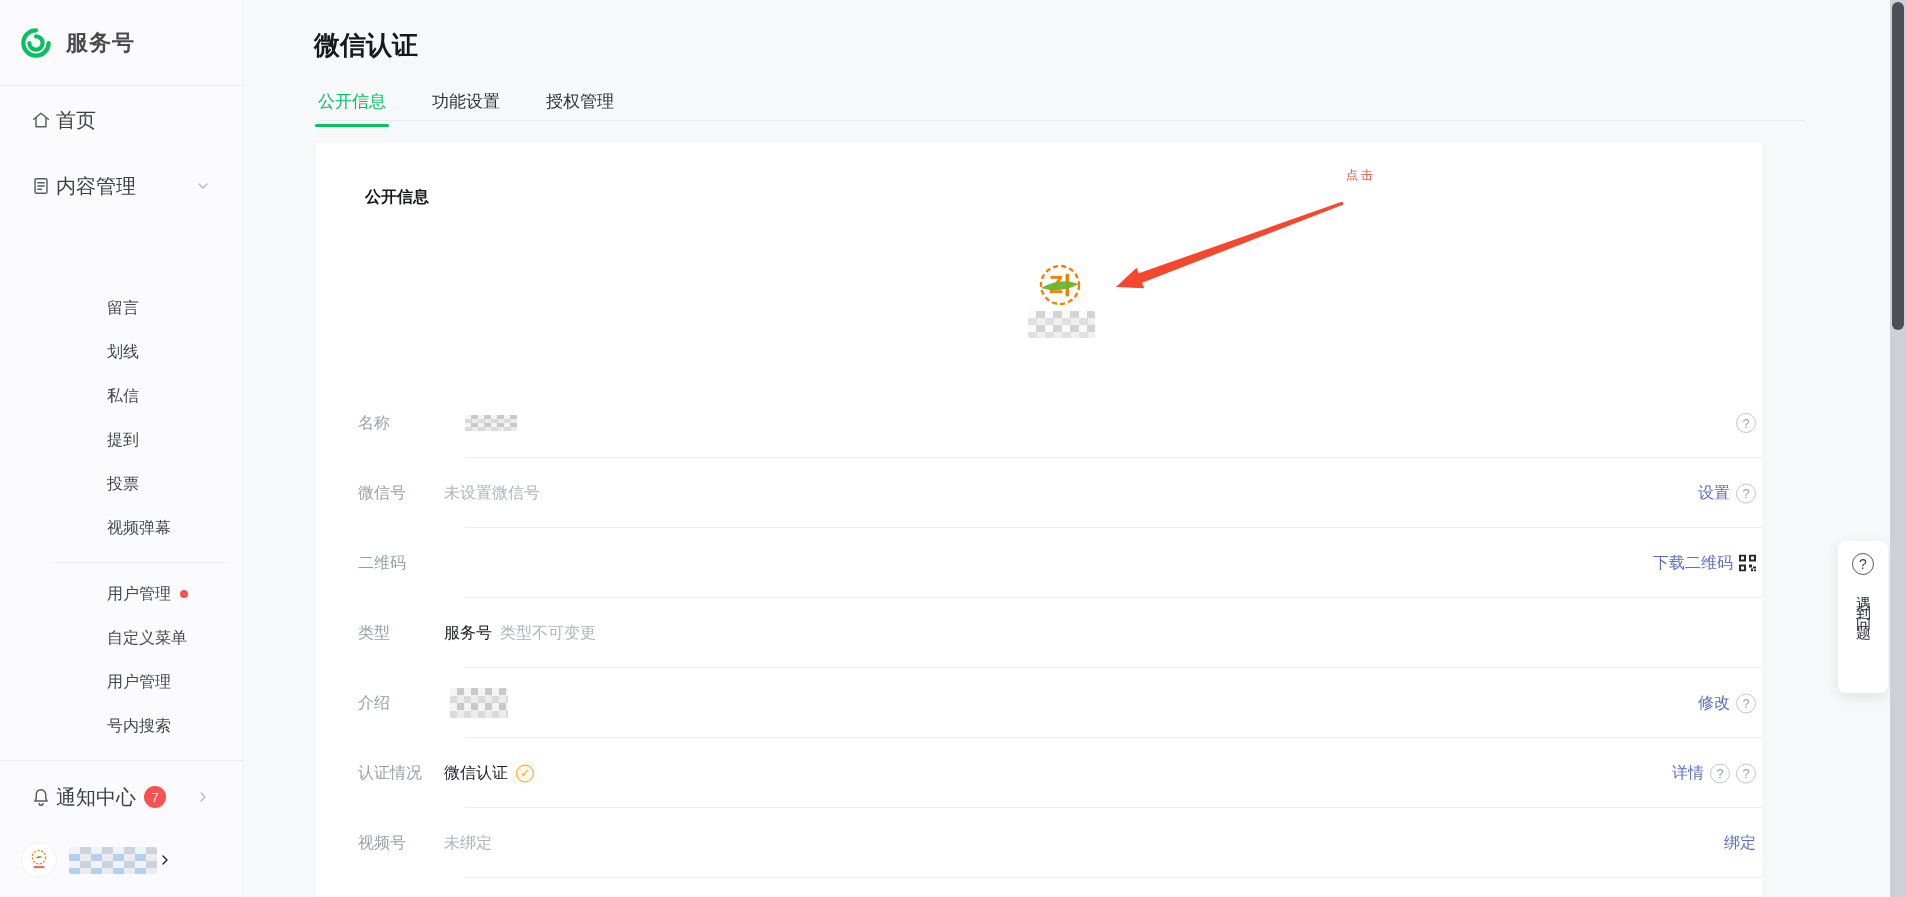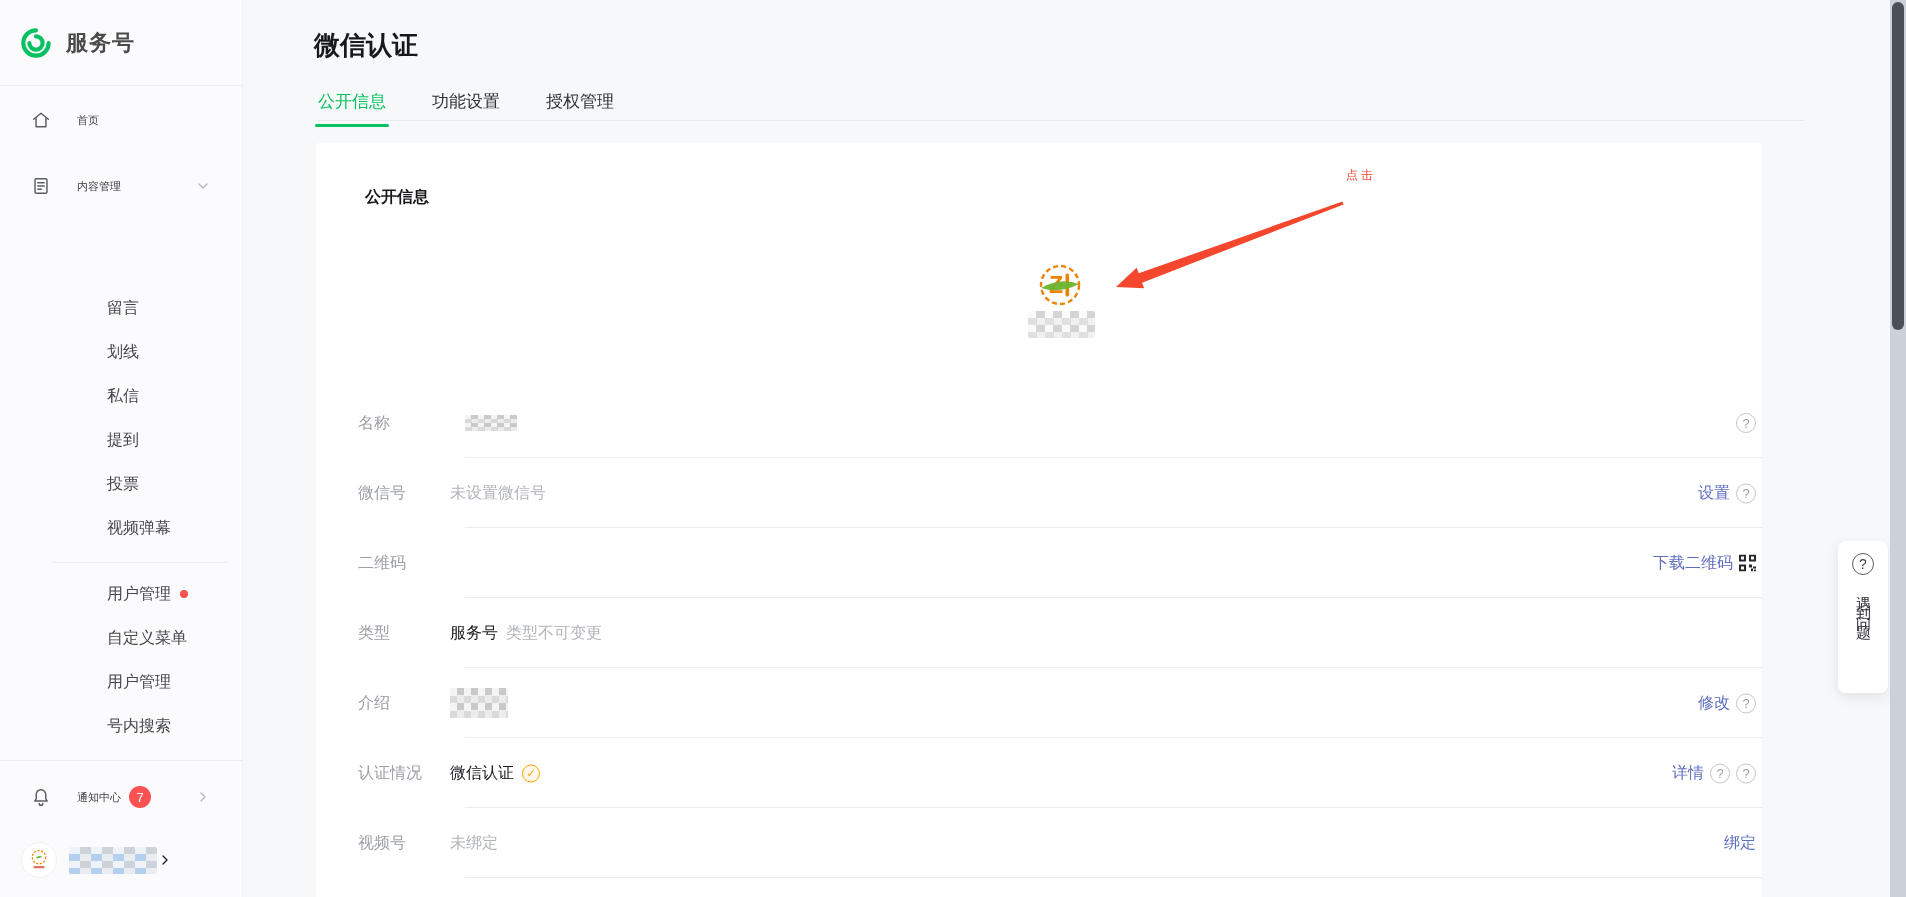--- a/index.html
+++ b/index.html
@@ -9,21 +9,21 @@
     background:#f7f8fa; color:#1f2024; overflow:hidden;
   }
   #stage { position:relative; width:1906px; height:897px; overflow:hidden; background:#f7f8fa; }
 
   
   #sidebar { position:absolute; left:0; top:0; bottom:0; width:243px; background:#fbfbfd; border-right:1px solid #f1f2f4; }
   .side-logo { position:absolute; left:0; top:0; width:243px; height:86px; display:flex; align-items:center; padding-left:19px; border-bottom:1px solid #ededef; }
   .side-logo .brand-txt { font-size:22px; font-weight:700; color:#4a4a4a; margin-left:13px; letter-spacing:1px; }
   .nav-item { position:absolute; left:0; width:243px; height:32px; display:flex; align-items:center; padding-left:30px; cursor:pointer; }
   .nav-item .nico { width:22px; height:22px; color:#5a5d63; flex:0 0 22px; display:flex; align-items:center; }
-  .nav-item .nlabel { font-size:11px; color:#3c3e42; margin-left:25px; }
+  .nav-item .nlabel { font-size:20px; color:#3c3e42; margin-left:4px; }
   .nav-item .chev { position:absolute; right:32px; color:#b6b8bd; width:16px; height:16px; }
   .nav-sub { position:absolute; left:0; width:243px; height:28px; display:flex; align-items:center; padding-left:107px; cursor:pointer; }
   .nav-sub .nlabel { font-size:16px; color:#45474c; }
   .red-dot { width:8px; height:8px; border-radius:50%; background:#fa5151; margin-left:9px; }
   .side-div { position:absolute; height:1px; background:#ececee; }
   .notify-badge { min-width:22px; height:22px; border-radius:11px; background:#fa5151; color:#fff; font-size:13px; display:flex; align-items:center; justify-content:center; margin-left:8px; padding:0 4px; }
   .user-row { position:absolute; left:0; width:243px; height:44px; display:flex; align-items:center; padding-left:21px; cursor:pointer; }
   .mini-avatar { width:36px; height:36px; border-radius:50%; background:#fff; border:1px solid #eef0f2; display:flex; flex-direction:column; align-items:center; justify-content:center; }
   .mosaic-user { width:88px; height:27px; margin-left:12px; border-radius:2px;
     background:conic-gradient(#ced3d9 25%, #e9edf2 0 50%, #b3d0ef 0 75%, #eef3f9 0); background-size:22px 14px; }
@@ -43,21 +43,21 @@
   #name-mosaic { position:absolute; left:712px; top:168px; width:67px; height:27px;
     background:conic-gradient(#d4d4d4 25%, #f0f0f0 0 50%, #e0e0e0 0 75%, #fafafa 0); background-size:17px 14px; border-radius:2px; }
   #annot-click { position:absolute; left:1030px; top:24px; font-size:12px; color:#f4472d; letter-spacing:3px; font-weight:500; }
   #annot-arrow { position:absolute; left:790px; top:55px; width:260px; height:105px; pointer-events:none; }
 
   
   #rows { position:absolute; left:0; top:245px; right:0; }
   .row { position:relative; height:70px; }
   .row .divider { position:absolute; left:149px; right:0; bottom:0; height:1px; background:#ebedf0; }
   .rlabel { position:absolute; left:42px; top:50%; transform:translateY(-50%); font-size:16px; color:#9b9ea6; }
-  .rvalue { position:absolute; left:134px; top:50%; transform:translateY(-50%); font-size:16px; color:#17181c; display:flex; align-items:center; gap:8px; white-space:nowrap; }
+  .rvalue { position:absolute; left:128px; top:50%; transform:translateY(-50%); font-size:16px; color:#17181c; display:flex; align-items:center; gap:8px; white-space:nowrap; }
   .rvalue.muted { color:#b1b4bb; }
   .rnote { color:#b1b4bb; }
   .ractions { position:absolute; right:6px; top:50%; transform:translateY(-50%); display:flex; align-items:center; gap:6px; }
   .link { font-size:16px; color:#5f6fc0; cursor:pointer; text-decoration:none; }
   .help { width:20px; height:20px; border-radius:50%; border:1px solid #c3c6cc; color:#9da1a8; font-size:13px; display:flex; align-items:center; justify-content:center; cursor:pointer; background:#fff; }
   .mosaic-val { position:absolute; left:149px; top:50%; transform:translateY(-50%); width:52px; height:16px;
     background:conic-gradient(#c9c9c9 25%, #ececec 0 50%, #dadada 0 75%, #f4f4f4 0); background-size:13px 8px; border-radius:1px; }
   .mosaic-val.two-line { left:134px; width:58px; height:30px; background-size:14px 15px; }
   .verified { width:18px; height:18px; border-radius:50%; border:1.6px solid #ffa200; background:#fff8ea; color:#ffa200; font-size:11px; font-weight:700; display:flex; align-items:center; justify-content:center; }
 

